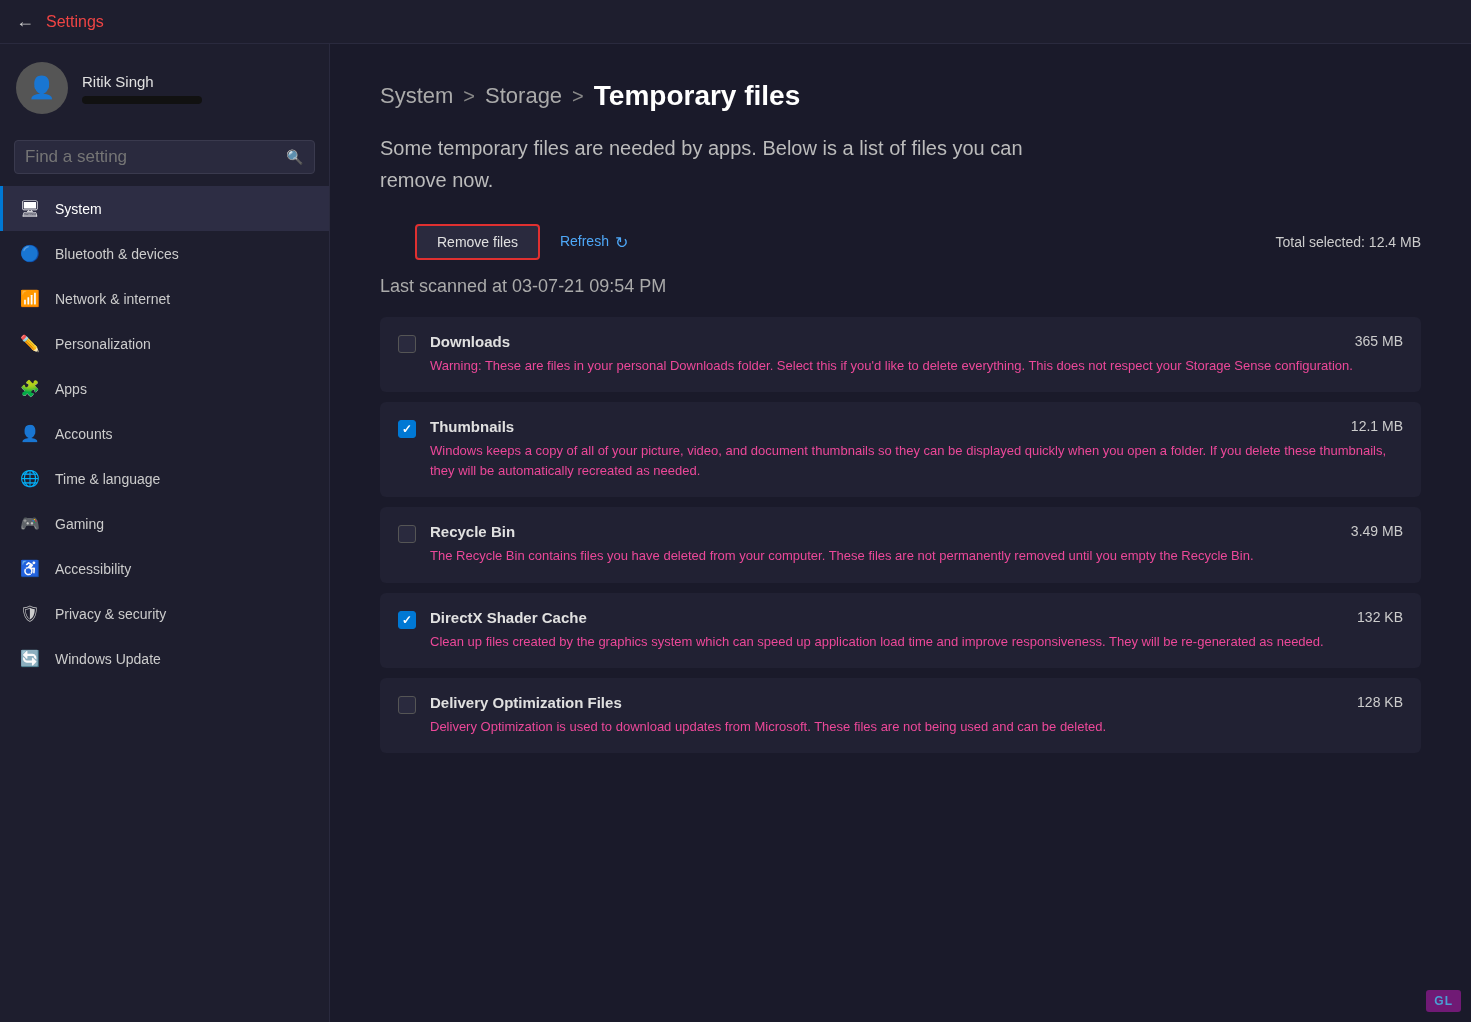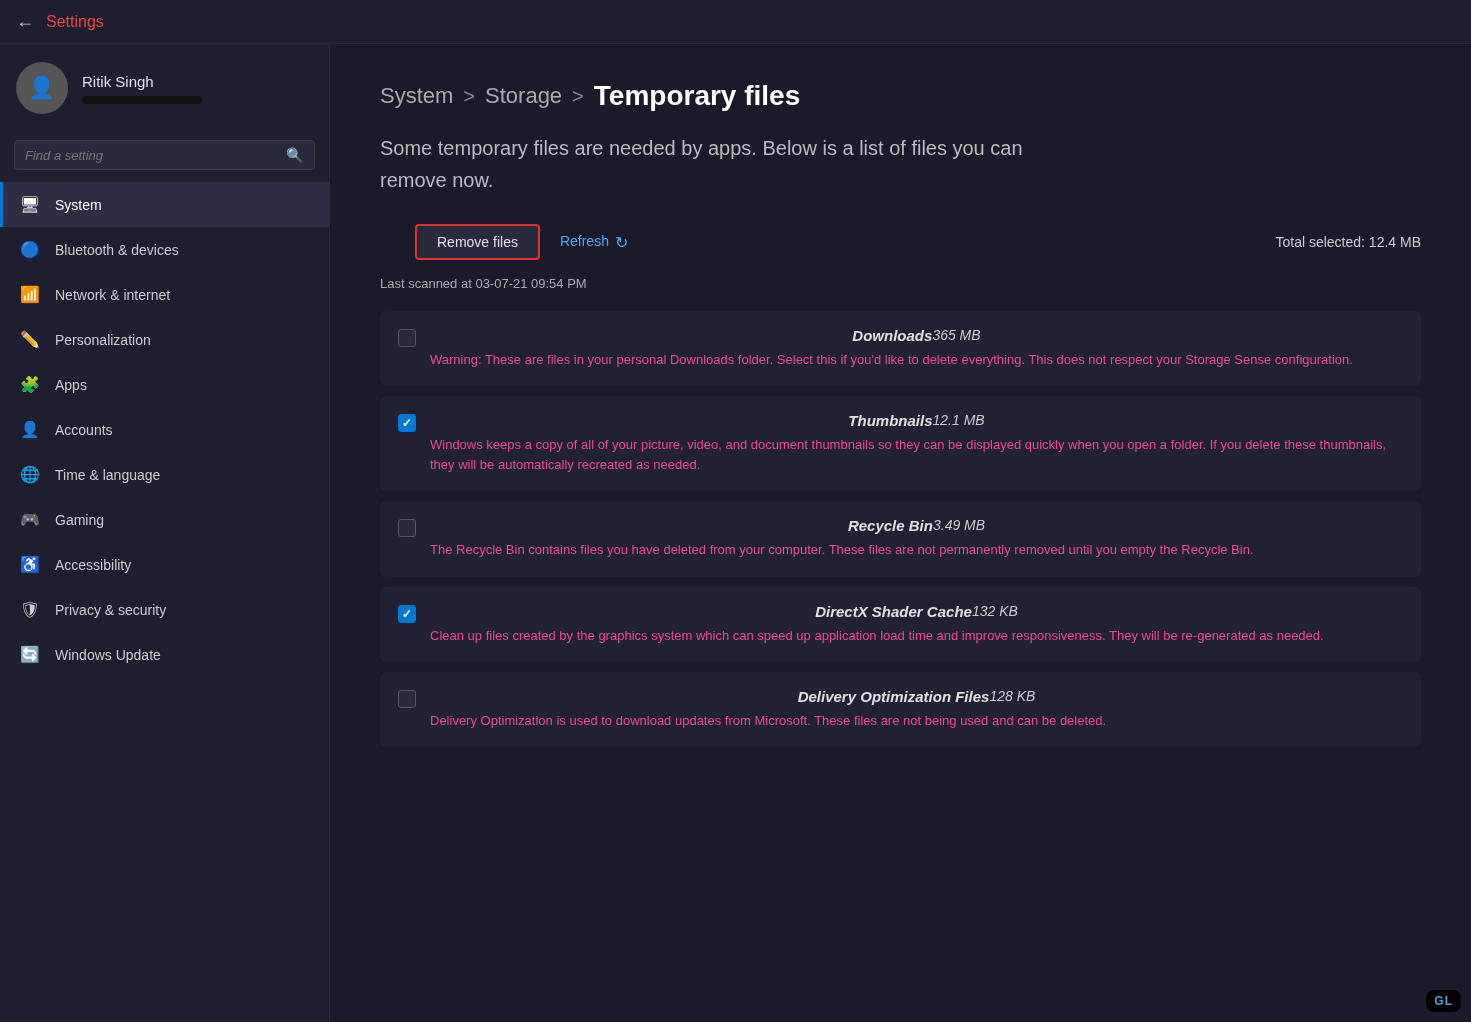--- a/index.html
+++ b/index.html
@@ -96,23 +96,22 @@
       display: flex;
       align-items: center;
       padding: 6px 10px;
       gap: 8px;
     }
     .search-box input {
       background: transparent;
       border: none;
       outline: none;
       color: #0ea5e9;
-      font-size: 13px;
+      font-size: 17px;
       flex: 1;
-      font-style: italic;
     }
     .search-icon {
       color: #aaa;
       font-size: 14px;
     }
 
     .nav-item {
       display: flex;
       align-items: center;
       gap: 14px;
@@ -203,21 +202,21 @@
     }
 
     .total-selected {
       margin-left: auto;
       font-size: 14px;
       color: #ccc;
       text-align: right;
     }
 
     .last-scanned {
-      font-size: 13px;
+      font-size: 18px;
       color: #aaa;
       margin-bottom: 20px;
     }
 
     .file-item {
       background: #212133;
       border-radius: 6px;
       padding: 16px 18px;
       margin-bottom: 10px;
       display: flex;
@@ -248,24 +247,23 @@
       font-size: 12px;
       font-weight: bold;
     }
 
     .file-item-content {
       flex: 1;
     }
 
     .file-item-header {
       display: flex;
-      justify-content: center;
+      justify-content: space-between;
       align-items: flex-start;
       margin-bottom: 6px;
-      font-style: italic;
     }
 
     .file-item-name {
       font-size: 15px;
       font-weight: 700;
       color: #e0e0e0;
     }
 
     .file-item-size {
       font-size: 14px;
@@ -277,26 +275,26 @@
       font-size: 13px;
       color: #ec4899;
       line-height: 1.55;
     }
 
     
     .watermark {
       position: fixed;
       bottom: 10px;
       right: 10px;
-      background: #000000;
+      background: #701a75;
       color: #4a9fd4;
       font-size: 12px;
       font-weight: bold;
       padding: 4px 8px;
-      border-radius: 8px;
+      border-radius: 3px;
       letter-spacing: 1px;
     }
   </style>
 </head>
 <body>
 
 <div class="title-bar">
   <span class="title-bar-back">←</span>
   <span class="title-bar-title">Settings</span>
 </div>

